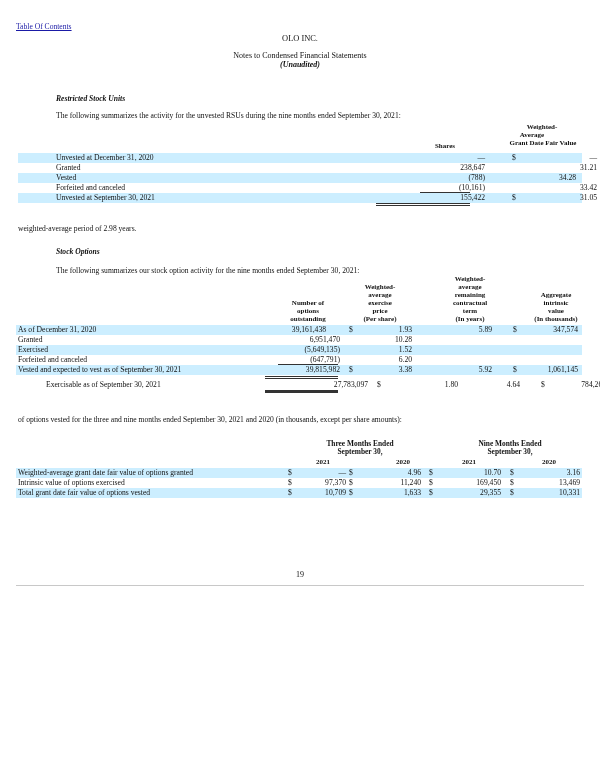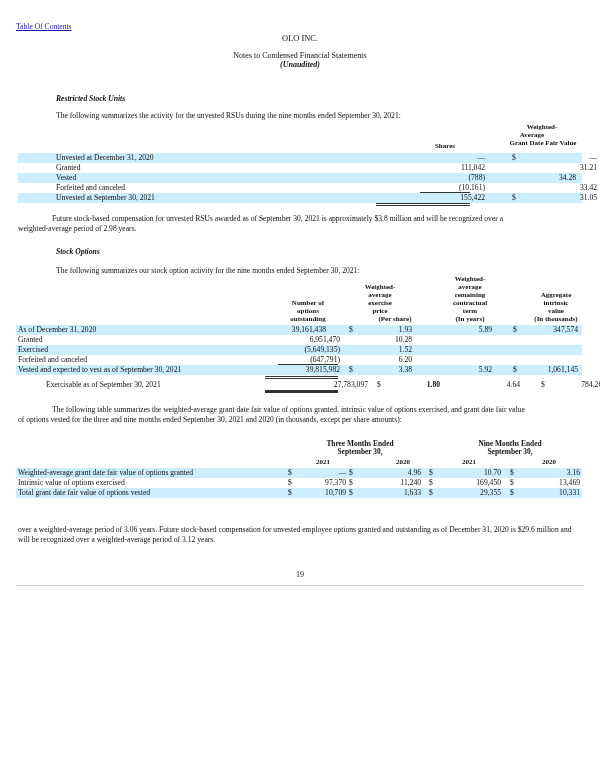--- a/index.html
+++ b/index.html
@@ -49,21 +49,21 @@
   <div class="hdr" style="left:488px;width:110px;top:140px;">Grant Date Fair Value</div>
 
   <div class="row shade" style="left:18px;width:564px;top:153px;">
     <span class="cell" style="left:38px;">Unvested at December 31, 2020</span>
     <span class="cell r" style="left:420px;width:47px;">—</span>
     <span class="cell" style="left:494px;">$</span>
     <span class="cell r" style="left:520px;width:59px;">—</span>
   </div>
   <div class="row" style="left:18px;width:564px;top:163px;">
     <span class="cell" style="left:38px;">Granted</span>
-    <span class="cell r" style="left:420px;width:47px;">111,042</span>
+    <span class="cell r" style="left:420px;width:47px;">238,647</span>
     <span class="cell" style="left:494px;"></span>
     <span class="cell r" style="left:520px;width:59px;">31.21</span>
   </div>
   <div class="row shade" style="left:18px;width:564px;top:173px;">
     <span class="cell" style="left:38px;">Vested</span>
     <span class="cell r" style="left:420px;width:47px;">(788)</span>
     <span class="cell" style="left:494px;"></span>
     <span class="cell r" style="left:520px;width:59px;text-align:center;">34.28</span>
   </div>
   <div class="row" style="left:18px;width:564px;top:183px;">
@@ -76,38 +76,38 @@
   <div class="row shade" style="left:18px;width:564px;top:193px;">
     <span class="cell" style="left:38px;">Unvested at September 30, 2021</span>
     <span class="cell r" style="left:420px;width:47px;">155,422</span>
     <span class="cell" style="left:494px;">$</span>
     <span class="cell r" style="left:520px;width:59px;">31.05</span>
   </div>
   <div class="dline" style="left:376px;width:94px;top:203px;"></div>
 </div>
 
 <div class="abs para full" style="top:214px;">
-  <span class="first"></span><span>Future stock-based compensation for unvested RSUs awarded as of September 30, 2021 is approximately $3.8 million and will be recognized over a</span><br>
+  <span class="first"></span><br>
   <span>weighted-average period of 2.98 years.</span>
 </div>
 
 <div class="abs section-h" style="top:247px;">Stock Options</div>
 <div class="abs para indent" style="top:266px;">The following summarizes our stock option activity for the nine months ended September 30, 2021:</div>
 
 <div class="abs" style="left:0;top:0;width:600px;height:0;">
 
   <div class="hdr" style="left:278px;width:60px;top:300px;">Number of</div>
   <div class="hdr" style="left:278px;width:60px;top:308px;">options</div>
   <div class="hdr" style="left:278px;width:60px;top:316px;">outstanding</div>
 
   <div class="hdr" style="left:355px;width:50px;top:284px;">Weighted-</div>
   <div class="hdr" style="left:355px;width:50px;top:292px;">average</div>
   <div class="hdr" style="left:355px;width:50px;top:300px;">exercise</div>
   <div class="hdr" style="left:355px;width:50px;top:308px;">price</div>
-  <div class="hdr" style="left:370px;width:50px;top:316px;">(Per share)</div>
+  <div class="hdr" style="left:355px;width:50px;top:316px;">(Per share)</div>
 
   <div class="hdr" style="left:440px;width:60px;top:276px;">Weighted-</div>
   <div class="hdr" style="left:440px;width:60px;top:284px;">average</div>
   <div class="hdr" style="left:440px;width:60px;top:292px;">remaining</div>
   <div class="hdr" style="left:440px;width:60px;top:300px;">contractual</div>
   <div class="hdr" style="left:440px;width:60px;top:308px;">term</div>
   <div class="hdr" style="left:440px;width:60px;top:316px;">(In years)</div>
 
   <div class="hdr" style="left:520px;width:72px;top:292px;">Aggregate</div>
   <div class="hdr" style="left:520px;width:72px;top:300px;">intrinsic</div>
@@ -158,30 +158,30 @@
     <span class="cell r" style="left:350px;width:46px;">3.38</span>
     <span class="cell r" style="left:430px;width:46px;">5.92</span>
     <span class="cell" style="left:497px;">$</span>
     <span class="cell r" style="left:510px;width:52px;">1,061,145</span>
   </div>
   <div class="dline" style="left:265px;width:73px;top:376px;"></div>
   <div class="row" style="left:16px;width:566px;top:380px;margin-left:28px;">
     <span class="cell" style="left:2px;">Exercisable as of September 30, 2021</span>
     <span class="cell r" style="left:262px;width:62px;">27,783,097</span>
     <span class="cell" style="left:333px;">$</span>
-    <span class="cell r" style="left:350px;width:46px;font-weight:bold;">1.80</span>
+    <span class="cell r" style="left:368px;width:46px;">1.80</span>
     <span class="cell r" style="left:430px;width:46px;text-align:right;">4.64</span>
     <span class="cell" style="left:497px;">$</span>
     <span class="cell r" style="left:510px;width:52px;">784,263</span>
   </div>
   <div class="thick" style="left:265px;width:73px;top:390px;"></div>
 </div>
 
 <div class="abs para full" style="top:405px;">
-  <span class="first"></span><span>The following table summarizes the weighted-average grant date fair value of options granted, intrinsic value of options exercised, and grant date fair value</span><br>
+  <span class="first"></span><br>
   <span>of options vested for the three and nine months ended September 30, 2021 and 2020 (in thousands, except per share amounts):</span>
 </div>
 
 <div class="abs" style="left:0;top:0;width:600px;height:0;">
   <div class="hdr" style="left:300px;width:120px;top:440px;font-size:7.4px;">Three Months Ended</div>
   <div class="hdr" style="left:300px;width:120px;top:448px;font-size:7.4px;">September 30,</div>
   <div class="hdr" style="left:450px;width:120px;top:440px;font-size:7.4px;">Nine Months Ended</div>
   <div class="hdr" style="left:450px;width:120px;top:448px;font-size:7.4px;">September 30,</div>
 
   <div class="hdr" style="left:300px;width:46px;top:459px;">2021</div>
@@ -219,17 +219,16 @@
     <span class="cell r" style="left:360px;width:45px;">1,633</span>
     <span class="cell" style="left:413px;">$</span>
     <span class="cell r" style="left:440px;width:45px;">29,355</span>
     <span class="cell" style="left:494px;">$</span>
     <span class="cell r" style="left:520px;width:44px;">10,331</span>
   </div>
 </div>
 
 <div class="abs para full" style="top:515px;">
   <span class="first"></span><br>
-  <span>over a weighted-average period of 3.06 years. Future stock-based compensation for unvested employee options granted and outstanding as of December 31, 2020 is $29.6 million and will be recognized over a weighted-average period of 3.12 years.</span>
 </div>
 
 <div class="abs center page-num">19</div>
 <div class="abs footer-rule"></div>
 
 </body></html>

